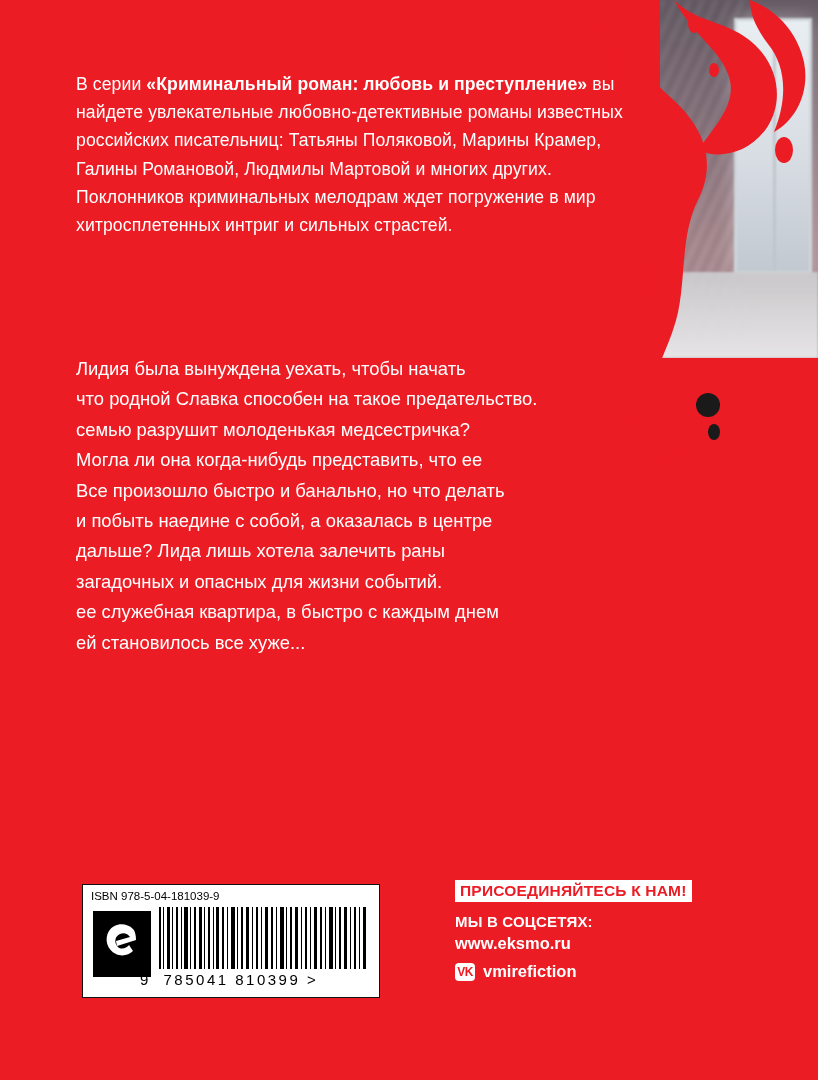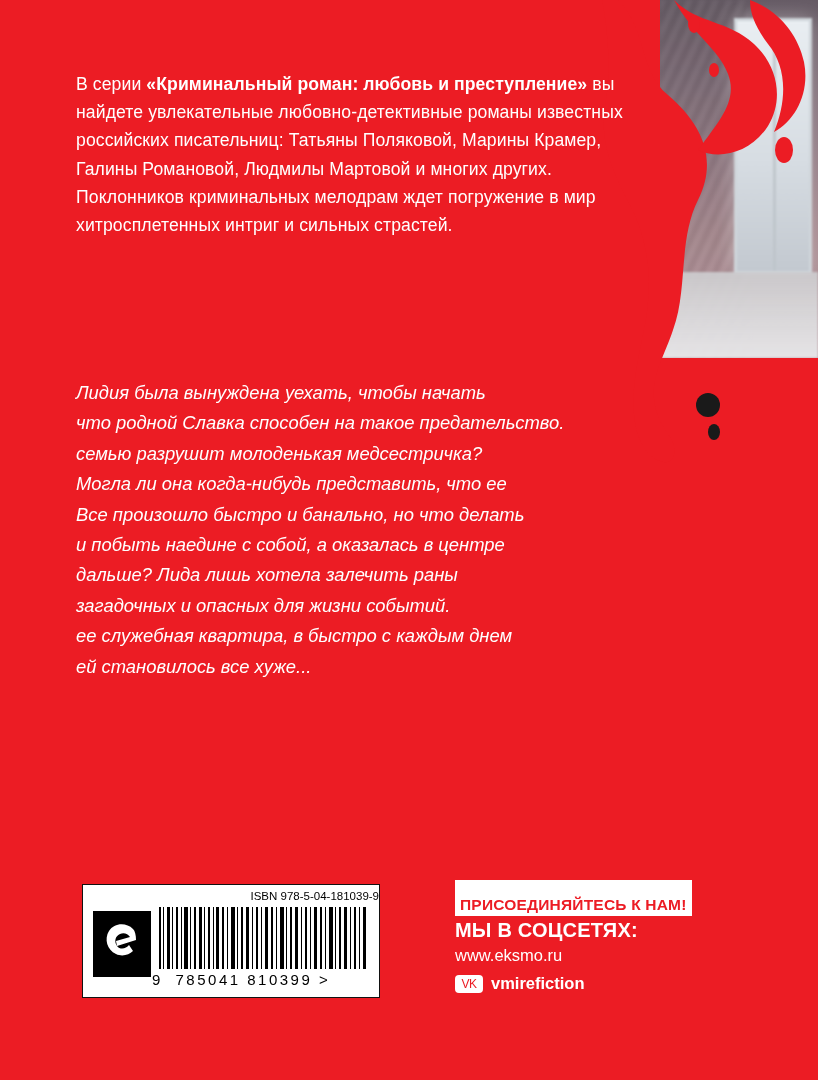--- a/index.html
+++ b/index.html
@@ -100,47 +100,46 @@
     font-size: 17.6px;
     line-height: 28.2px;
     letter-spacing: 0.1px;
   }
   .series-block b {
     font-weight: bold;
   }
   .annotation {
     position: absolute;
     left: 76px;
-    top: 378px;
+    top: 354px;
     width: 580px;
     color: #ffffff;
     font-size: 18.4px;
     line-height: 30.4px;
-    font-style: italic;
   }
   .annotation .line {
     white-space: nowrap;
   }
 
   
   .barcode-box {
     position: absolute;
     left: 82px;
     top: 884px;
     width: 296px;
     height: 112px;
     background: #ffffff;
     border: 1px solid #111111;
   }
   .isbn-text {
     position: absolute;
-    left: 0;
+    left: 8px;
     top: 5px;
     width: 100%;
-    text-align: right;
+    text-align: left;
     font-size: 11.5px;
     color: #000000;
     font-family: "Liberation Sans", sans-serif;
   }
   .eksmo-logo {
     position: absolute;
     left: 10px;
     top: 26px;
     width: 58px;
     height: 66px;
@@ -158,21 +157,21 @@
     height: 62px;
   }
   .bars .b {
     position: absolute;
     top: 0;
     height: 100%;
     background: #000000;
   }
   .barcode-digits {
     position: absolute;
-    left: 69px;
+    left: 57px;
     top: 86px;
     width: 220px;
     font-size: 15px;
     letter-spacing: 2.5px;
     color: #000000;
     font-family: "Liberation Sans", sans-serif;
   }
 
   
   .join-block {
@@ -181,49 +180,49 @@
     top: 880px;
     width: 300px;
     color: #ffffff;
   }
   .join-title {
     display: inline-block;
     background: #ffffff;
     color: #ec1c24;
     font-weight: bold;
     font-size: 15.5px;
-    padding: 16px 5px 2px 5px;
+    padding: 2px 5px 2px 5px;
     letter-spacing: 0.2px;
   }
   .join-sub {
-    margin-top: 3px;
-    font-weight: bold;
-    font-size: 20px;
+    margin-top: 11px;
+    font-weight: bold;
+    font-size: 15px;
     color: #ffffff;
     letter-spacing: 0.2px;
   }
   .join-url {
     margin-top: 4px;
-    font-weight: normal;
+    font-weight: bold;
     font-size: 16.5px;
     color: #ffffff;
   }
   .vk-row {
     margin-top: 9px;
     display: flex;
     align-items: center;
     gap: 8px;
   }
   .vk-icon {
-    width: 28px;
+    width: 20px;
     height: 18px;
     background: #ffffff;
     border-radius: 4px;
     color: #ec1c24;
-    font-weight: normal;
+    font-weight: bold;
     font-size: 12px;
     display: flex;
     align-items: center;
     justify-content: center;
     letter-spacing: -0.5px;
   }
   .vk-name {
     font-weight: bold;
     font-size: 16.5px;
     color: #ffffff;

